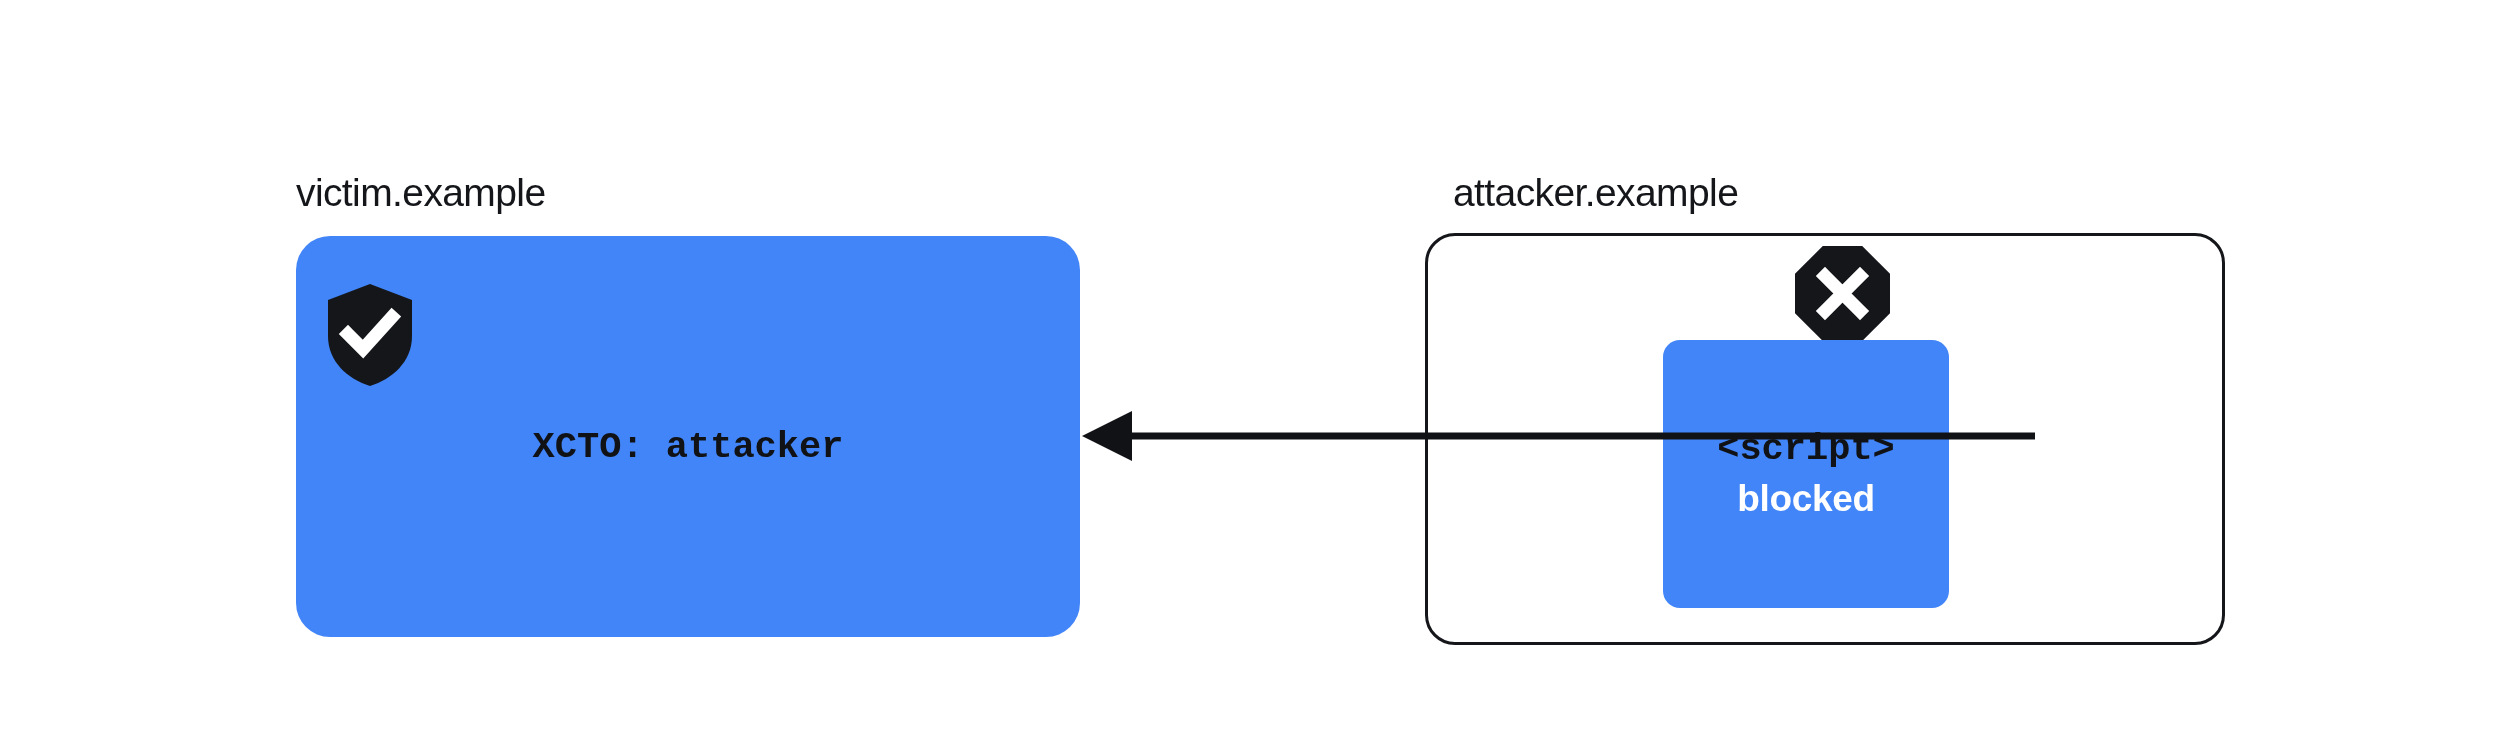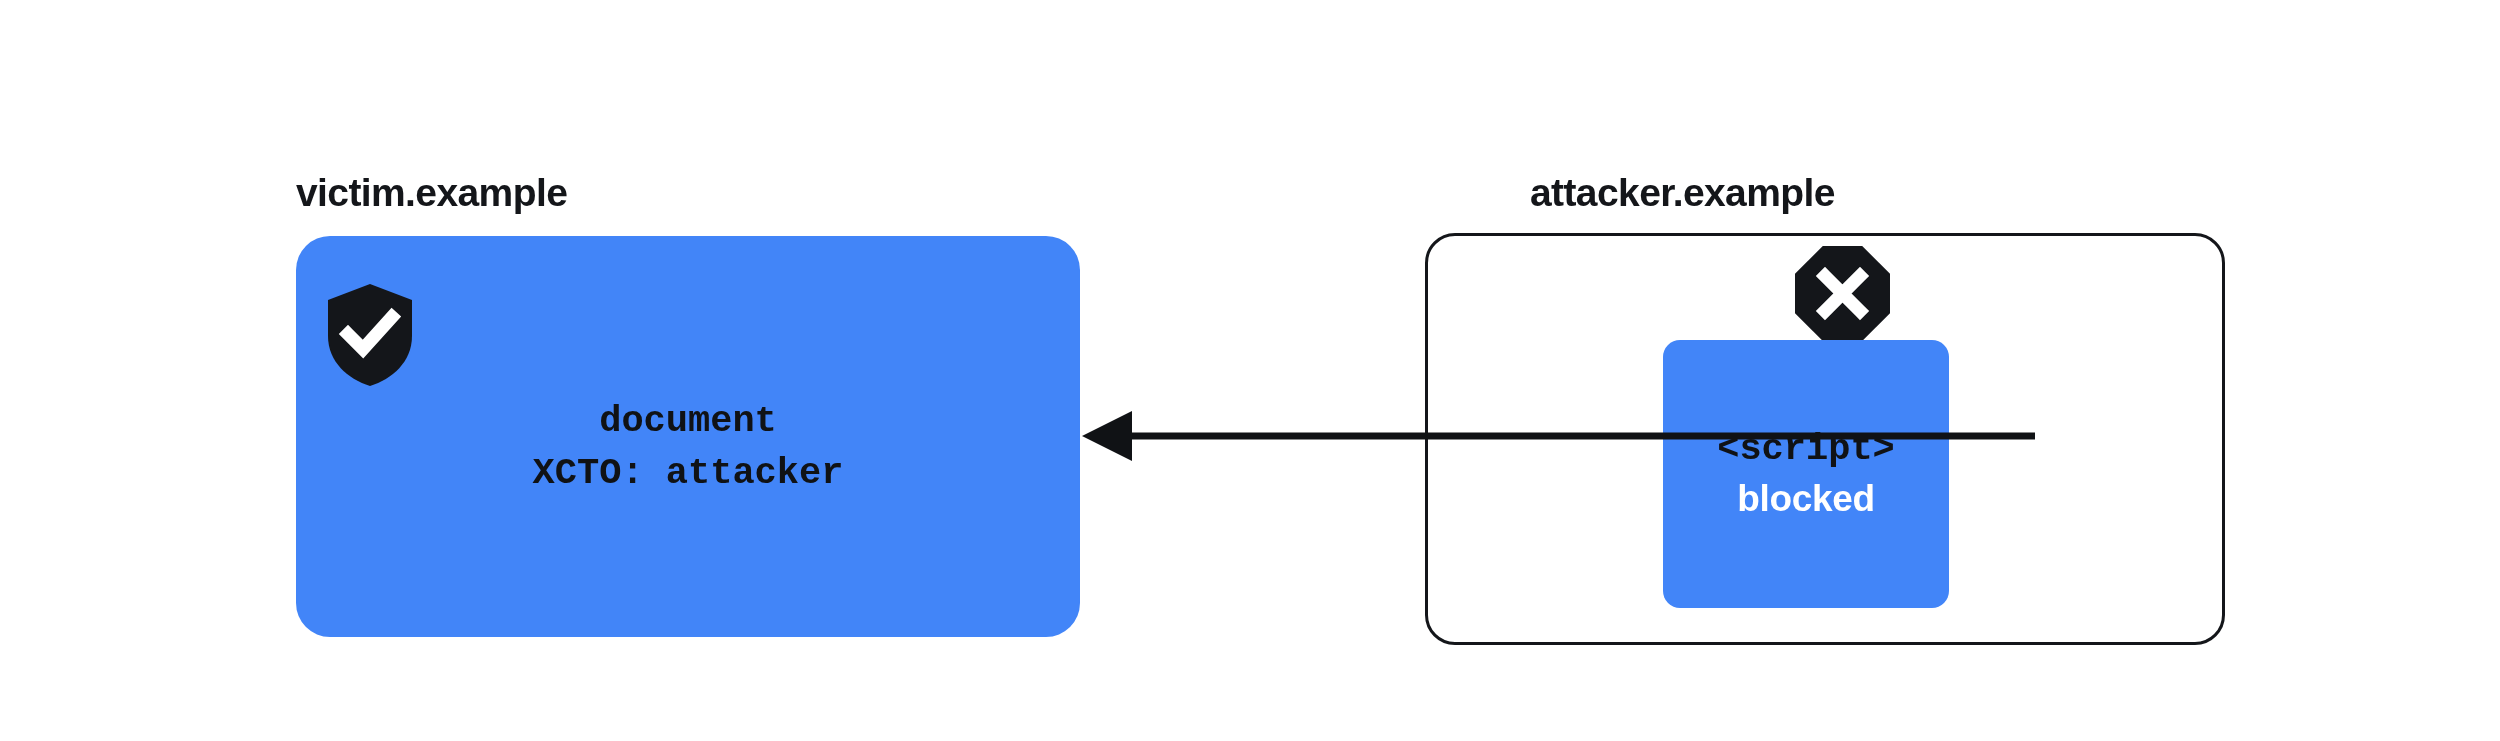--- a/index.html
+++ b/index.html
@@ -16,29 +16,29 @@
     width: 2500px;
     height: 741px;
     background: #ffffff;
     overflow: hidden;
   }
 
   
   .domain-label {
     position: absolute;
     font-family: "Liberation Sans", sans-serif;
-    font-weight: 700;
+    font-weight: 400;
     font-size: 39px;
     line-height: 1;
     letter-spacing: -0.6px;
     color: #14161a;
     white-space: nowrap;
   }
   #victim-label  { left: 296px; top: 173px; }
-  #attacker-label{ left: 1530px; top: 173px; }
+  #attacker-label{ left: 1453px; top: 173px; }
 
   
   #victim-box {
     position: absolute;
     left: 296px;
     top: 236px;
     width: 784px;
     height: 401px;
     background: #4285f8;
     border-radius: 34px;
@@ -145,21 +145,20 @@
   <div id="victim-box">
 
     <span id="shield-icon">
       <svg viewBox="0 0 84 102" width="84" height="102" aria-hidden="true">
         <path d="M42 0 L84 16 V52 C84 78 64 95 42 102 C20 95 0 78 0 52 V16 Z" fill="#14161a"></path>
         <path d="M20 50 L35 65 L64 33" fill="none" stroke="#ffffff" stroke-width="13" stroke-linecap="square" stroke-linejoin="miter"></path>
       </svg>
     </span>
 
     <div id="victim-text">
-      <div class="mono-line">document</div>
       <div class="mono-line">XCTO: attacker</div>
     </div>
   </div>
 
   <div class="domain-label" id="attacker-label">attacker.example</div>
 
   <div id="attacker-box"></div>
 
   <span id="blocked-octagon-icon">
     <svg viewBox="0 0 95 95" width="95" height="95" aria-hidden="true">

